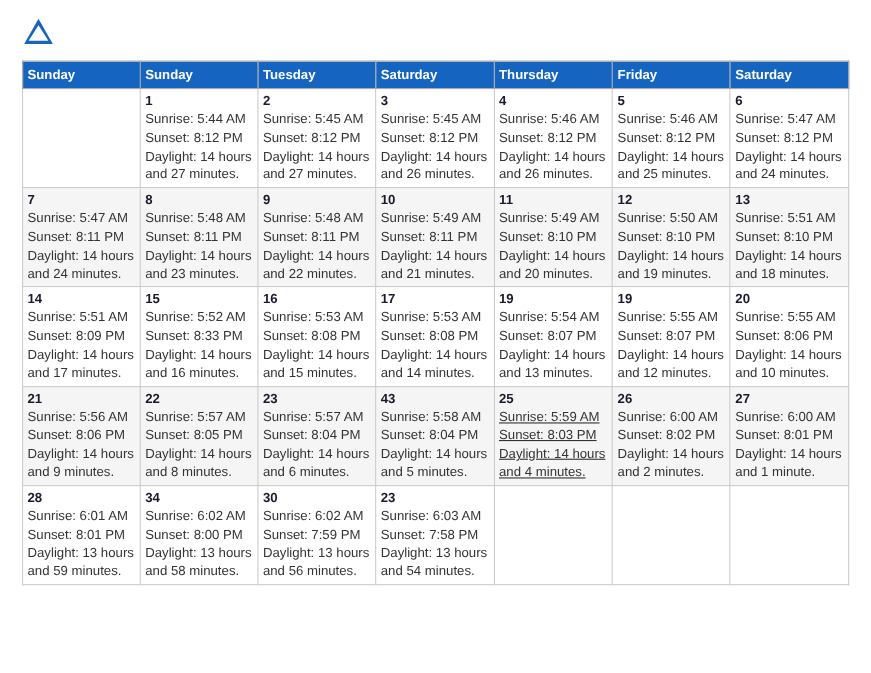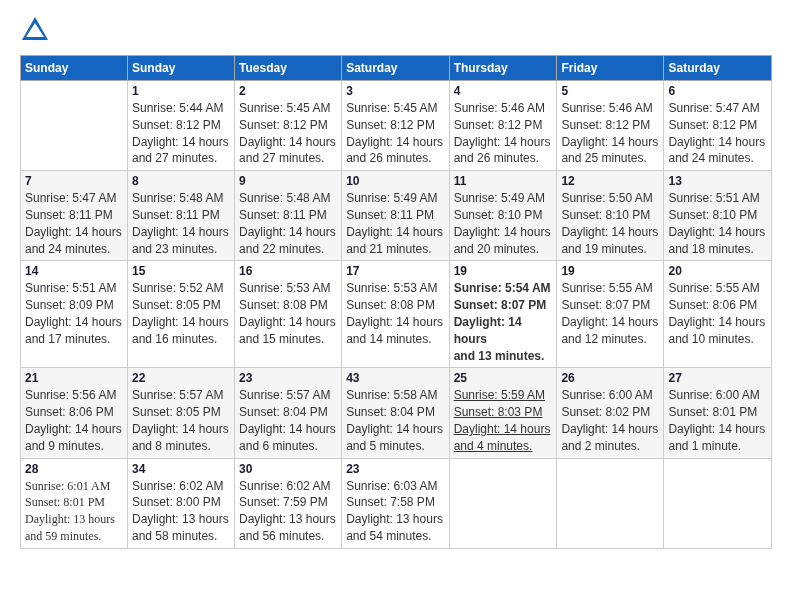--- a/index.html
+++ b/index.html
@@ -235,41 +235,41 @@
           <td>
             <span class="day-num">14</span>
             <div class="day-info" style="white-space: pre-line;">Sunrise: 5:51 AM
 Sunset: 8:09 PM
 Daylight: 14 hours
 and 17 minutes.</div>
           </td>
           <td>
             <span class="day-num">15</span>
             <div class="day-info" style="white-space: pre-line;">Sunrise: 5:52 AM
-Sunset: 8:05 PM
+Sunset: 8:33 PM
 Daylight: 14 hours
 and 16 minutes.</div>
           </td>
           <td>
             <span class="day-num">16</span>
             <div class="day-info" style="white-space: pre-line;">Sunrise: 5:53 AM
 Sunset: 8:08 PM
 Daylight: 14 hours
 and 15 minutes.</div>
           </td>
           <td>
             <span class="day-num">17</span>
             <div class="day-info" style="white-space: pre-line;">Sunrise: 5:53 AM
 Sunset: 8:08 PM
 Daylight: 14 hours
 and 14 minutes.</div>
           </td>
           <td>
             <span class="day-num">19</span>
-            <div class="day-info" style="white-space: pre-line; font-weight: bold;">Sunrise: 5:54 AM
+            <div class="day-info" style="white-space: pre-line;">Sunrise: 5:54 AM
 Sunset: 8:07 PM
 Daylight: 14 hours
 and 13 minutes.</div>
           </td>
           <td>
             <span class="day-num">19</span>
             <div class="day-info" style="white-space: pre-line;">Sunrise: 5:55 AM
 Sunset: 8:07 PM
 Daylight: 14 hours
 and 12 minutes.</div>
@@ -329,21 +329,21 @@
             <span class="day-num">27</span>
             <div class="day-info" style="white-space: pre-line;">Sunrise: 6:00 AM
 Sunset: 8:01 PM
 Daylight: 14 hours
 and 1 minute.</div>
           </td>
         </tr>
         <tr>
           <td>
             <span class="day-num">28</span>
-            <div class="day-info" style="white-space: pre-line; font-family: Liberation Serif, serif;">Sunrise: 6:01 AM
+            <div class="day-info" style="white-space: pre-line;">Sunrise: 6:01 AM
 Sunset: 8:01 PM
 Daylight: 13 hours
 and 59 minutes.</div>
           </td>
           <td>
             <span class="day-num">34</span>
             <div class="day-info" style="white-space: pre-line;">Sunrise: 6:02 AM
 Sunset: 8:00 PM
 Daylight: 13 hours
 and 58 minutes.</div>

